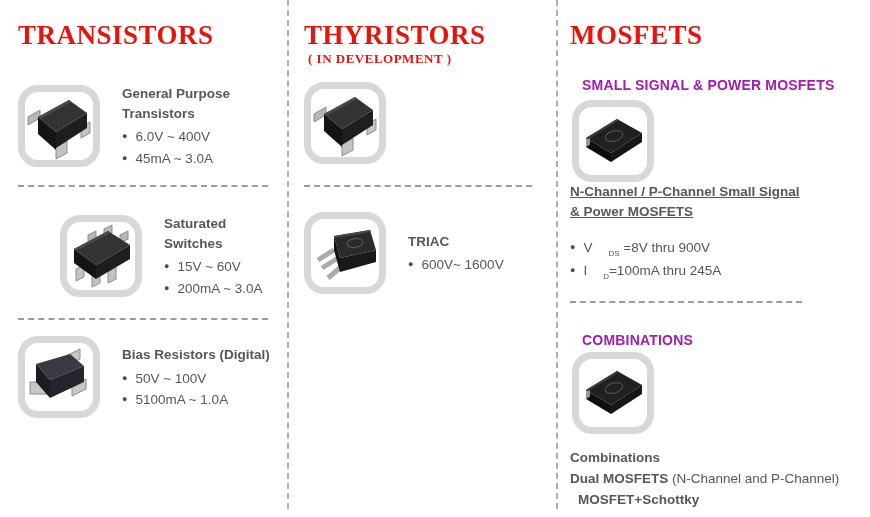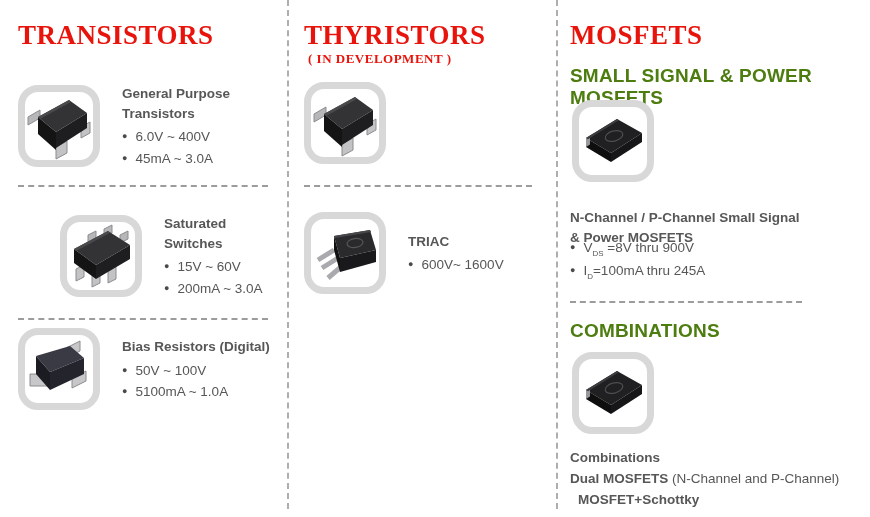--- a/index.html
+++ b/index.html
@@ -10,35 +10,35 @@
   .col{position:absolute;top:0;height:517px;}
   #col-transistors{left:18px;width:256px;}
   #col-thyristors{left:304px;width:238px;}
   #col-mosfets{left:570px;width:294px;}
   .cat-title{position:absolute;top:22px;left:0;margin:0;
              font-family:"Liberation Serif",serif;font-weight:bold;
              font-size:27px;color:#e8140c;letter-spacing:.5px;line-height:1;}
   .cat-subtitle{position:absolute;top:51px;left:4px;
              font-family:"Liberation Serif",serif;font-weight:bold;
              font-size:13px;color:#e8140c;letter-spacing:.5px;}
-  .red-subhead{position:absolute;left:0;margin:0;font-size:19px;font-weight:bold;
-             color:#4d7c0f;letter-spacing:.2px;}
+  .red-subhead{position:absolute;left:0;margin:12px;font-size:14px;font-weight:bold;
+             color:#a21caf;letter-spacing:.2px;}
   .item{position:absolute;left:0;display:flex;gap:22px;align-items:center;}
   .thumb{flex:0 0 82px;width:82px;height:82px;box-sizing:border-box;
          border:7px solid #d8d8d8;border-radius:20px;background:#fff;
          display:flex;align-items:center;justify-content:center;}
   .thumb.solo{position:absolute;}
   .info{padding-top:2px;}
   .item-title{color:#575757;font-weight:bold;font-size:13.5px;line-height:1.45;
               white-space:pre-line;}
   ul.specs{margin:3px 0 0;padding:0;list-style:none;}
   ul.specs li{color:#575757;font-size:13.5px;line-height:1.6;}
   ul.specs li::before{content:"●";font-size:9px;color:#4a4a4a;
               margin-right:8px;vertical-align:2px;}
-  sub{font-size:8px;}
+  sub{font-size:8px;margin-left:16px;}
   .hdiv{position:absolute;height:0;border-top:2px dashed #9c9c9c;}
   .textline{position:absolute;left:0;color:#575757;font-size:13.5px;}
   .bold{font-weight:bold;}
 </style>
 </head>
 <body>
 
 <div class="page">
 
   <div class="vdiv" id="vdiv-1"></div>
@@ -90,21 +90,21 @@
         <div class="item-title">Saturated Switches</div>
         <ul class="specs">
           <li>15V ~ 60V</li>
           <li>200mA ~ 3.0A</li>
         </ul>
       </div>
     </div>
 
     <div class="hdiv" style="top:318px;width:250px;"></div>
 
-    <div class="item" style="top:328px;">
+    <div class="item" style="top:336px;">
       <div class="thumb">
         <svg width="66" height="70" viewBox="0 0 66 70">
           <polygon points="40,14 54,7 54,17 40,24" fill="#c7c7ca" stroke="#8c8c90" stroke-width="1"></polygon>
           <polygon points="4,40 22,40 22,52 4,52" fill="#c7c7ca" stroke="#8c8c90" stroke-width="1"></polygon>
           <polygon points="46,44 60,37 60,47 46,54" fill="#c7c7ca" stroke="#8c8c90" stroke-width="1"></polygon>
           <polygon points="10,22 44,12 58,24 24,38" fill="#3a3a44"></polygon>
           <polygon points="10,22 24,38 24,56 10,40" fill="#1b1b22"></polygon>
           <polygon points="24,38 58,24 58,40 24,56" fill="#24242c"></polygon>
         </svg>
       </div>
@@ -169,21 +169,21 @@
       <svg width="66" height="66" viewBox="0 0 66 66">
         <polygon points="6,30 37,11 62,25 31,45" fill="#202022"></polygon>
         <polygon points="6,30 31,45 31,54 6,39" fill="#0e0e0f"></polygon>
         <polygon points="31,45 62,25 62,34 31,54" fill="#161618"></polygon>
         <polygon points="6,30 10,27.5 10,36.5 6,39" fill="#98989c"></polygon>
         <ellipse cx="34" cy="28" rx="9" ry="5" fill="none" stroke="#4d4d52" stroke-width="1.2" transform="rotate(-16 34 28)"></ellipse>
         <polygon points="6,30 37,11 39,12.2 8,31.2" fill="#3c3c40"></polygon>
       </svg>
     </div>
 
-    <div class="item-title" style="position:absolute;top:208px;left:0;">N-Channel / P-Channel Small Signal
+    <div class="item-title" style="position:absolute;top:182px;left:0;text-decoration:underline;">N-Channel / P-Channel Small Signal
 &amp; Power MOSFETS</div>
 
     <ul class="specs" style="position:absolute;top:237px;left:0;margin:0;">
       <li><span>V</span><sub>DS</sub><span> =8V thru 900V</span></li>
       <li><span>I</span><sub>D</sub><span>=100mA thru 245A</span></li>
     </ul>
 
     <div class="hdiv" style="top:301px;width:232px;"></div>
 
     <div class="red-subhead" style="top:320px;">COMBINATIONS</div>

